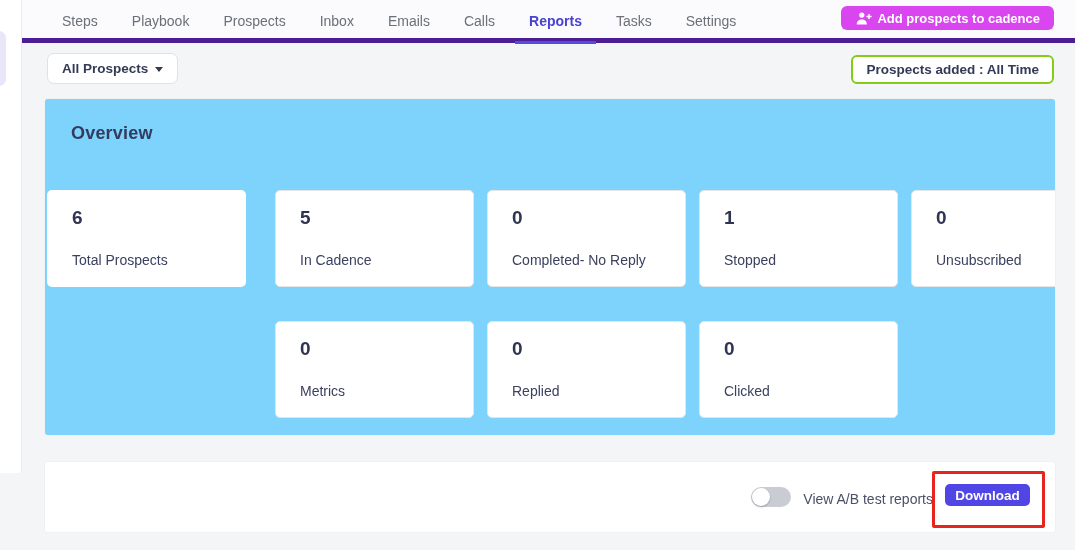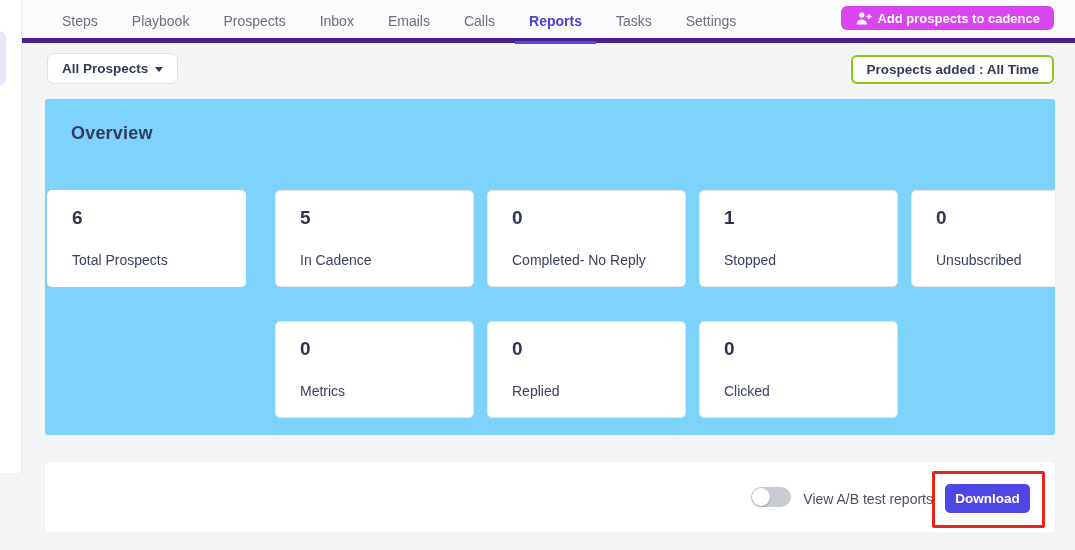--- a/index.html
+++ b/index.html
@@ -65,21 +65,21 @@
   .stepwise-title { position:absolute; left:26px; top:50%; transform:translateY(-50%);
     font-size:18px; font-weight:bold; color:#343b5d; letter-spacing:.2px; }
   .toggle-group { position:absolute; right:122px; top:50%; transform:translateY(-50%);
     display:flex; align-items:flex-end; gap:12px; }
   .toggle { width:40px; height:20px; background:#c9cdd3; border-radius:10px;
     position:relative; cursor:pointer; flex:0 0 auto; }
   .toggle-knob { position:absolute; left:1px; top:1px; width:18px; height:18px;
     background:#fff; border-radius:50%; box-shadow:0 1px 2px rgba(0,0,0,.25); }
   .toggle-label { font-size:14px; color:#4a5065; white-space:nowrap; }
 
-  .download-btn { position:absolute; left:900px; top:22px; width:85px; height:29px;
+  .download-btn { position:absolute; left:900px; top:22px; width:85px; height:22px;
     background:#4f46e5; color:#fff; border:none; border-radius:5px;
     font-family:"Liberation Sans",sans-serif; font-weight:bold; font-size:13.5px;
     display:flex; align-items:center; justify-content:center; cursor:pointer; }
 
   .annotation-box { position:absolute; left:887px; top:9px; width:113px; height:57px;
     border:3px solid #e8251d; border-radius:2px; pointer-events:none; z-index:5; }
 </style>
 </head>
 <body>
 

